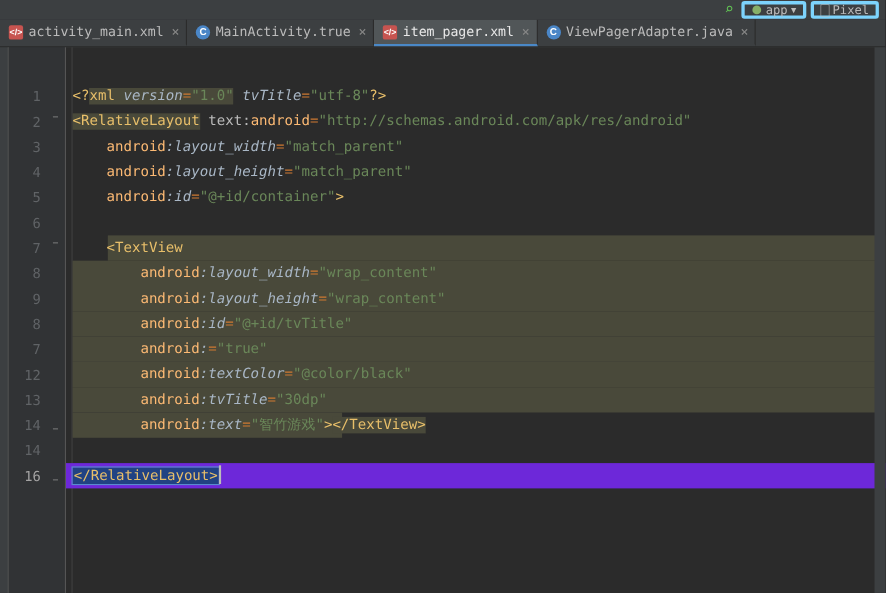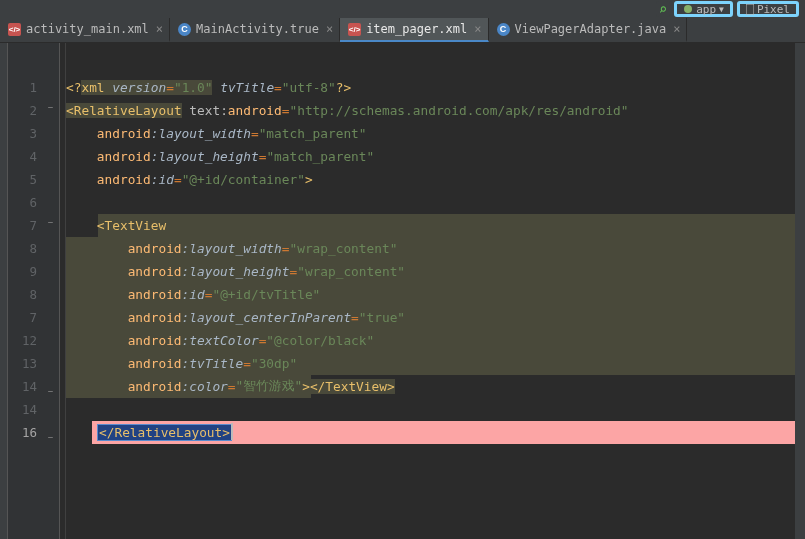--- a/index.html
+++ b/index.html
@@ -119,22 +119,21 @@
   }
   .hl-block {
     position: absolute;
     left: 6px; right: 0;
     top: 0; bottom: 0;
     background: #49493a;
     z-index: 0;
   }
   .code-line > span { position: relative; z-index: 1; }
   .current-line {
-    background: #fca5a5;
-    margin-left: 32px;
+    background: #6d28d9;
   }
   .guide {
     position: absolute;
     left: 0; top: 0; bottom: 0;
     width: 1px;
     background: #404040;
   }
   .c-tag { color: #e8bf6a; }
   .c-ns { color: #bababa; }
   .c-attr { color: #a9b7c6; font-style: italic; }
@@ -258,33 +257,33 @@
     <div class="code-line">
       <div class="hl-block"></div>
       <span>        </span><span class="c-kw">android</span><span class="c-attr">:</span><span class="c-attr">layout_height</span><span class="c-eq">=</span><span class="c-str">"wrap_content"</span>
     </div>
     <div class="code-line">
       <div class="hl-block"></div>
       <span>        </span><span class="c-kw">android</span><span class="c-attr">:</span><span class="c-attr">id</span><span class="c-eq">=</span><span class="c-str">"@+id/tvTitle"</span>
     </div>
     <div class="code-line">
       <div class="hl-block"></div>
-      <span>        </span><span class="c-kw">android</span><span class="c-attr">:</span><span class="c-attr">layout_centerInParent</span><span class="c-eq">=</span><span class="c-str">"true"</span>
+      <span>        </span><span class="c-kw">android</span><span class="c-attr">:</span><span class="c-eq">=</span><span class="c-str">"true"</span>
     </div>
     <div class="code-line">
       <div class="hl-block"></div>
       <span>        </span><span class="c-kw">android</span><span class="c-attr">:</span><span class="c-attr">textColor</span><span class="c-eq">=</span><span class="c-str">"@color/black"</span>
     </div>
     <div class="code-line">
       <div class="hl-block"></div>
       <span>        </span><span class="c-kw">android</span><span class="c-attr">:</span><span class="c-attr">tvTitle</span><span class="c-eq">=</span><span class="c-str">"30dp"</span>
     </div>
     <div class="code-line">
       <div class="hl-block" style="right:auto; width:245px;"></div>
-      <span>        </span><span class="c-kw">android</span><span class="c-attr">:</span><span class="c-attr">color</span><span class="c-eq">=</span><span class="c-str">"智竹游戏"</span><span class="c-tag">&gt;</span><span class="hl-inline"><span class="c-tag">&lt;/</span><span class="c-tag">TextView</span><span class="c-tag">&gt;</span></span>
+      <span>        </span><span class="c-kw">android</span><span class="c-attr">:</span><span class="c-attr">text</span><span class="c-eq">=</span><span class="c-str">"智竹游戏"</span><span class="c-tag">&gt;</span><span class="hl-inline"><span class="c-tag">&lt;/</span><span class="c-tag">TextView</span><span class="c-tag">&gt;</span></span>
     </div>
     <div class="code-line"></div>
     <div class="code-line current-line">
       <span class="sel-box"><span class="c-tag">&lt;/</span><span class="c-tag">RelativeLayout</span><span class="c-tag">&gt;</span></span><span class="caret"></span>
     </div>
   </div>
 </div>
 
 <div class="scroll-strip"></div>
 

